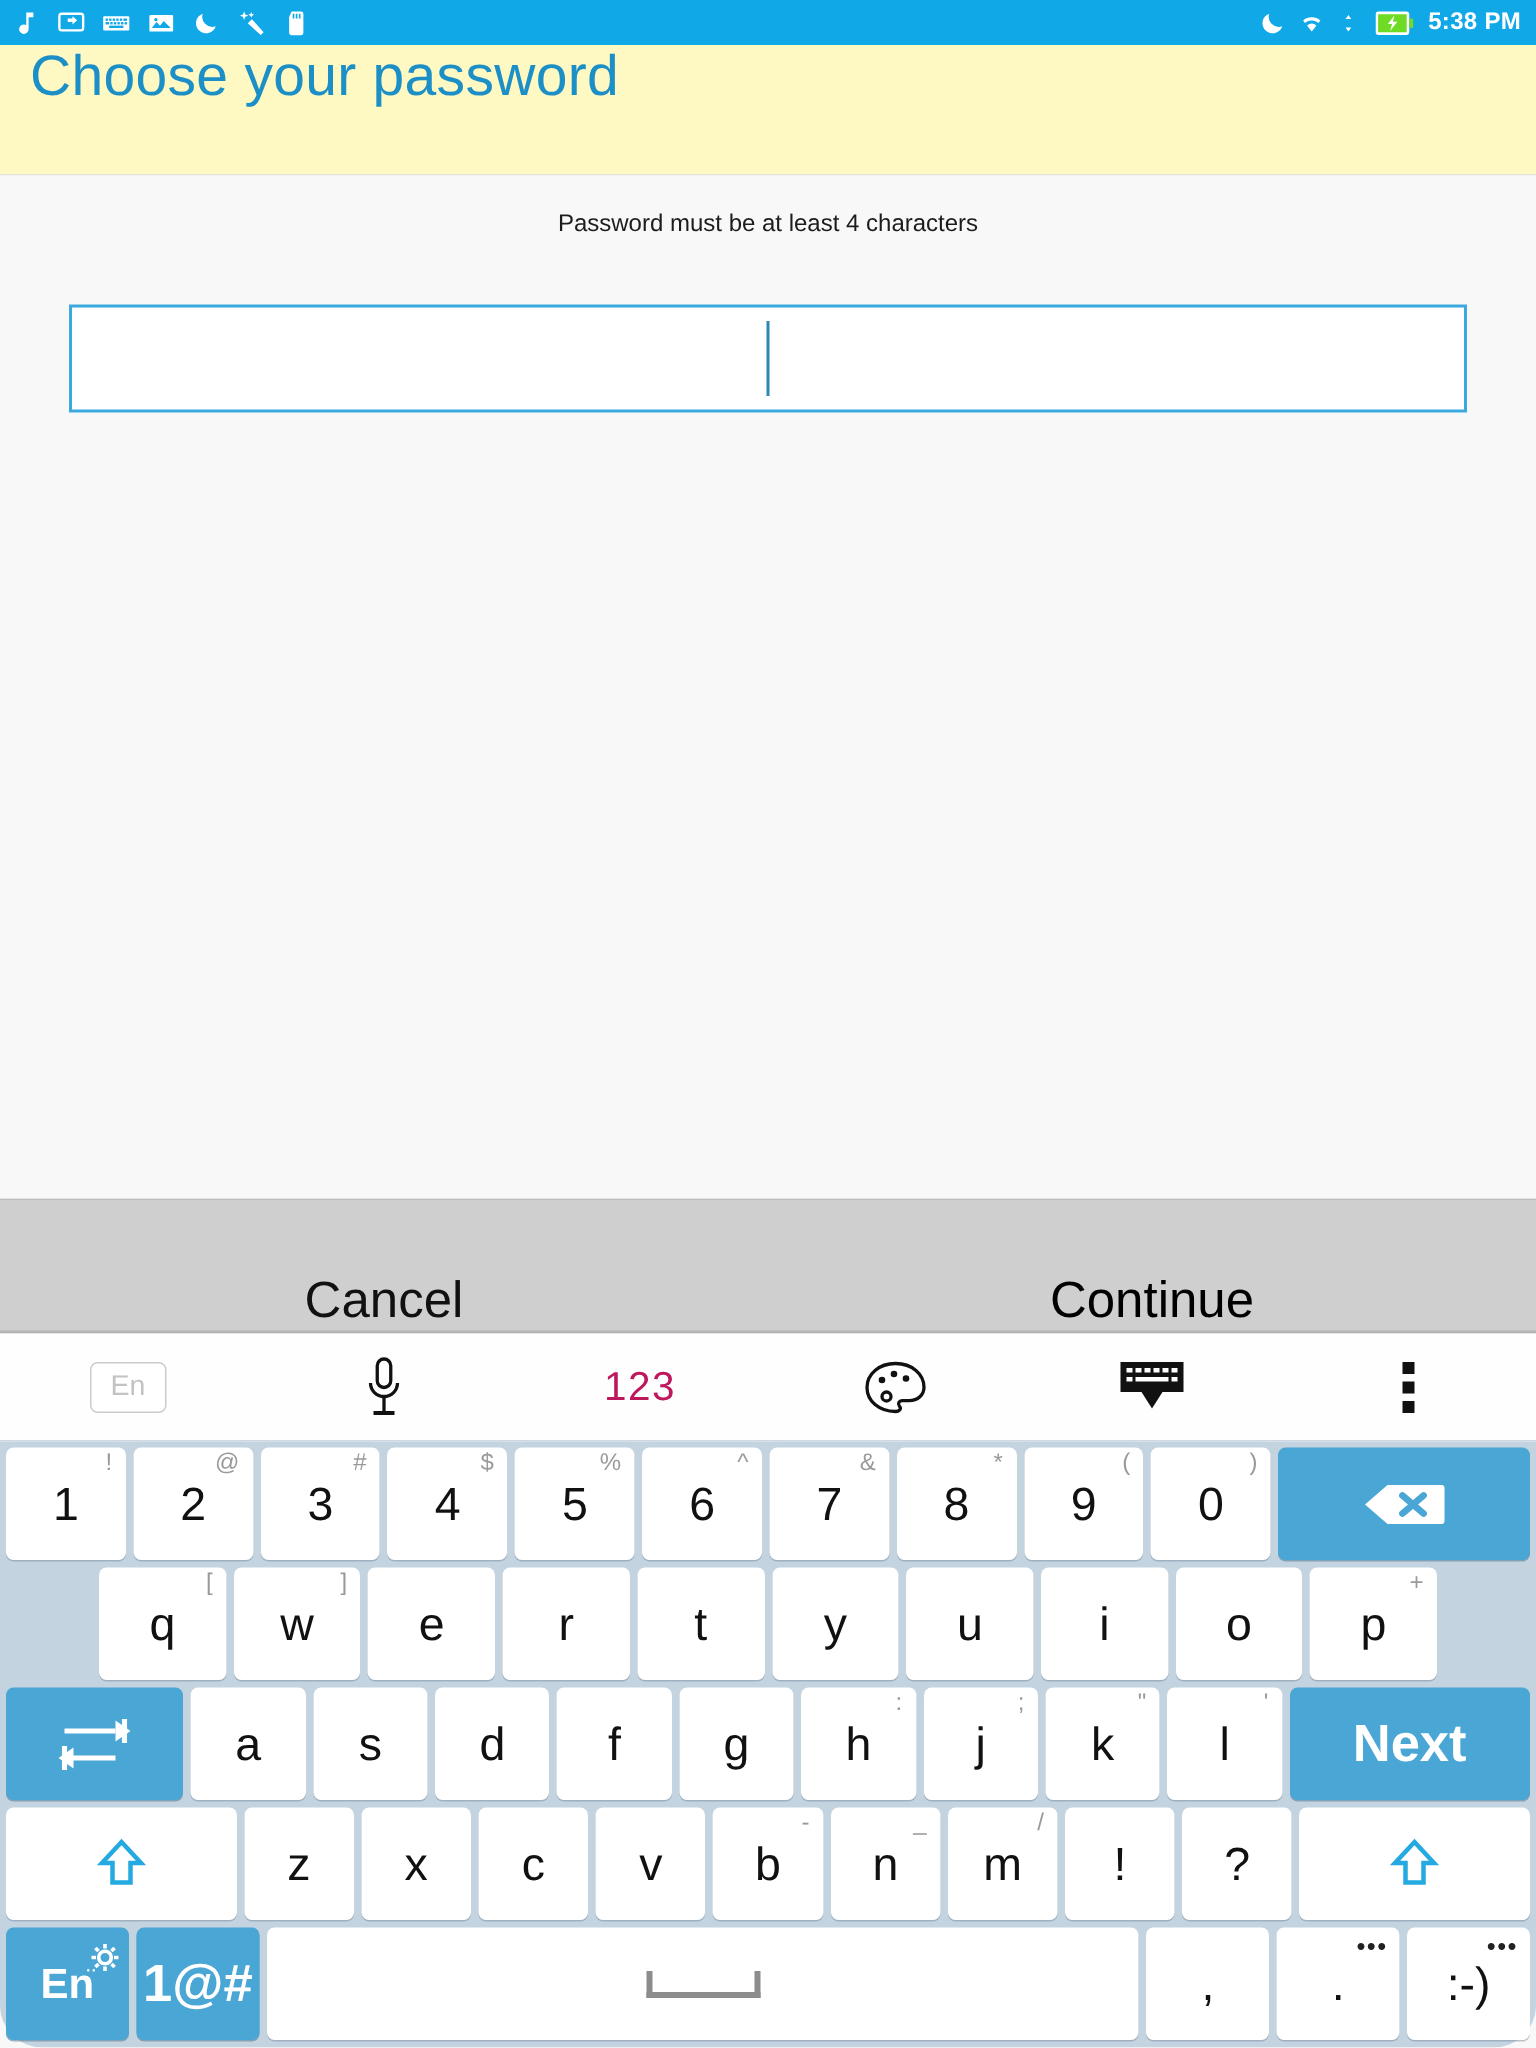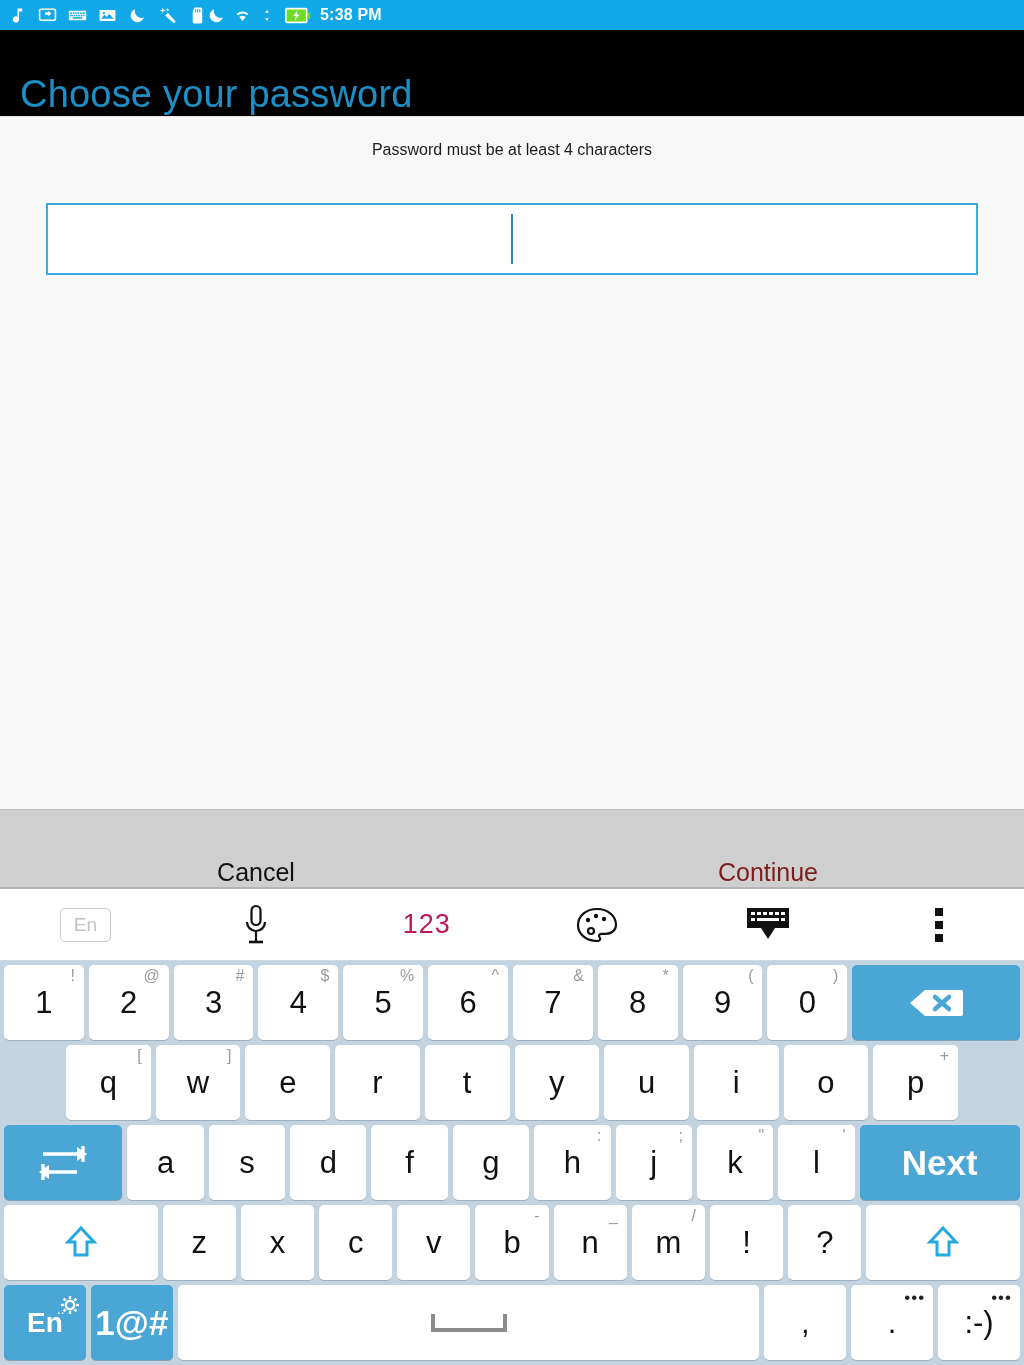--- a/index.html
+++ b/index.html
@@ -6,58 +6,58 @@
   html, body {
     width: 1024px; height: 1365px;
     font-family: "Liberation Sans", sans-serif;
     background: #f8f8f8; overflow: hidden;
   }
   .screen { position: relative; width: 1024px; height: 1365px; display: flex; flex-direction: column; }
 
   
   .statusbar {
     height: 30px; background: #11a8e8; color: #fff;
-    display: flex; align-items: center; justify-content: flex-start;
+    display: flex; align-items: center; justify-content: space-between;
     padding: 0 10px 0 8px; flex: 0 0 30px;
   }
   .status-left { display: flex; align-items: center; gap: 11px; }
   .status-right { display: flex; align-items: center; gap: 7px; }
   .sicon { width: 19px; height: 19px; display: block; fill: #fff; }
   .clock { font-size: 16px; font-weight: bold; letter-spacing: .2px; margin-left: 2px; }
 
   
   .titlebar {
-    background: #000000; flex: 0 0 87px;
-    display: flex; align-items: flex-end; padding-left: 20px;
+    background: #fef9c3; flex: 0 0 87px;
+    display: flex; align-items: flex-start; padding-left: 20px;
     border-bottom: 1px solid #e3e3e3;
   }
   .title { font-size: 38px; color: #1b8fc6; font-weight: normal; letter-spacing: .2px; }
 
   
   .content { flex: 1 1 auto; background: #f8f8f8; position: relative; }
   .hint { text-align: center; font-size: 16px; color: #1c1c1c; padding-top: 24px; }
   .pwd-wrap { padding: 44px 46px 0 46px; }
   .pwd-field {
     height: 72px; background: #fff; border: 2px solid #3aa9dd;
     position: relative; display: flex; align-items: center; justify-content: center;
   }
   .caret { width: 2px; height: 50px; background: #2f86b5; }
 
   
   .actionbar {
     flex: 0 0 66px; background: #cfcfcf; display: flex;
     border-top: 1px solid #bdbdbd; border-bottom: 2px solid #b4b4b4;
   }
   .actionbar > div { flex: 1; display: flex; align-items: center; justify-content: center;
-                     font-size: 25px; margin-top: 48px; }
+                     font-size: 34px; margin-top: 48px; }
   .btn-cancel { color: #111; }
-  .btn-continue { color: #7f1d1d; }
+  .btn-continue { color: #000000; }
 
   
-  .kb { flex: 0 0 476px; background: #c3d3e0; display: flex; flex-direction: column; }
+  .kb { flex: 0 0 476px; background: #c3d3e0; display: flex; flex-direction: column; border-radius: 28px; }
   .kb-toolbar {
     flex: 0 0 72px; background: #fefefe; display: flex; align-items: center;
     border-bottom: 1px solid #cdd8e2;
   }
   .tb-cell { flex: 1; display: flex; align-items: center; justify-content: center; }
   .tb-en {
     border: 1px solid #cbcbcb; border-radius: 5px; color: #c3c3c3;
     font-size: 19px; padding: 5px 13px; background: #fff;
   }
   .tb-123 { font-size: 27px; color: #be185d; letter-spacing: 1px; }

